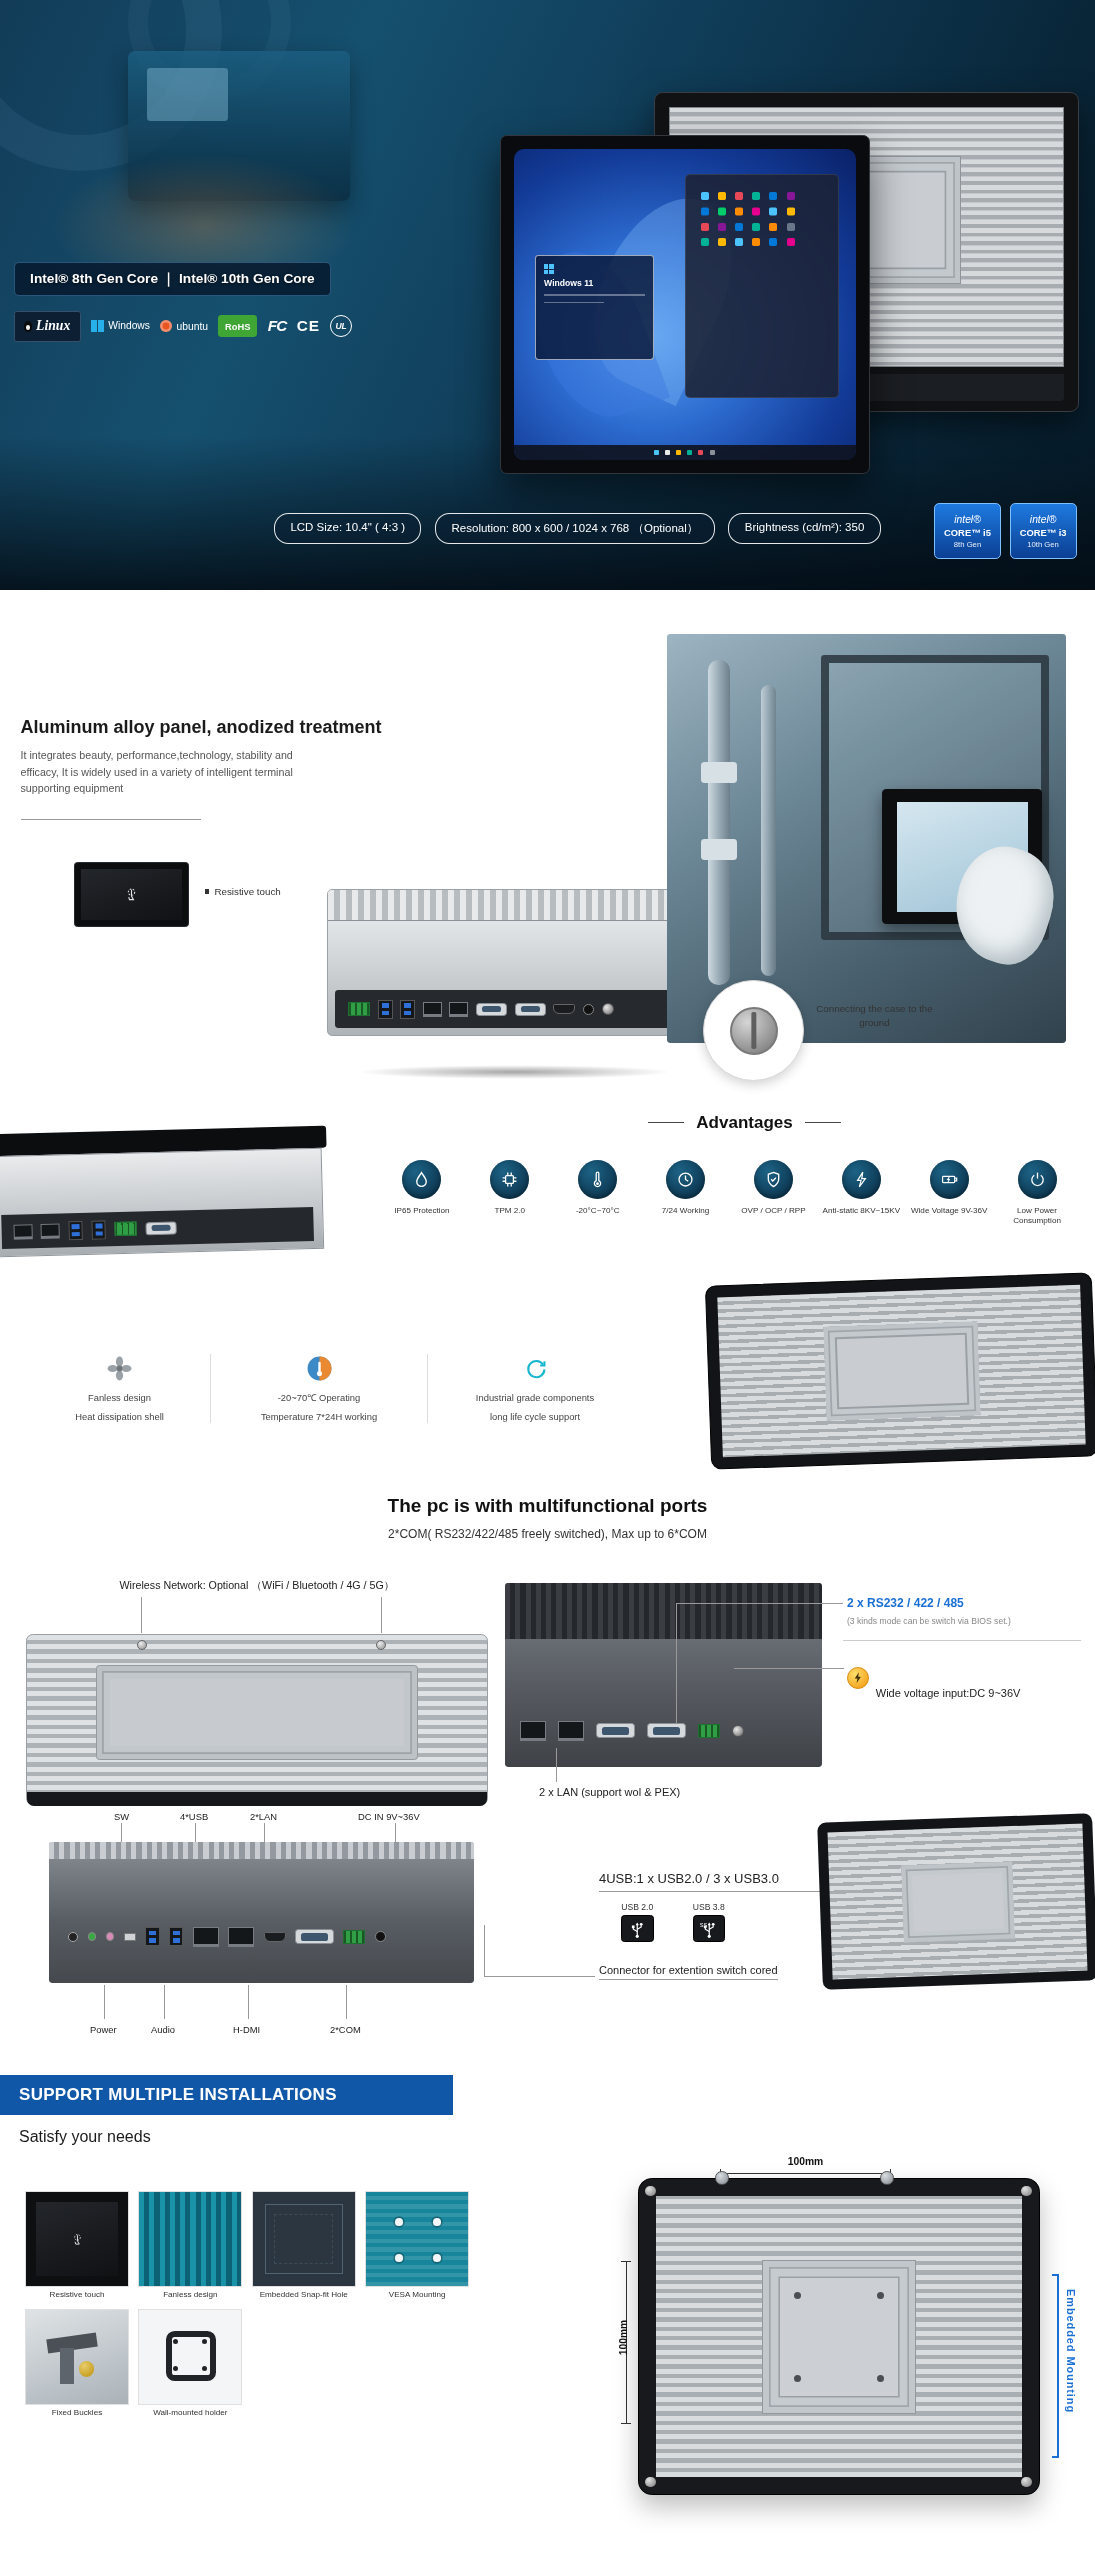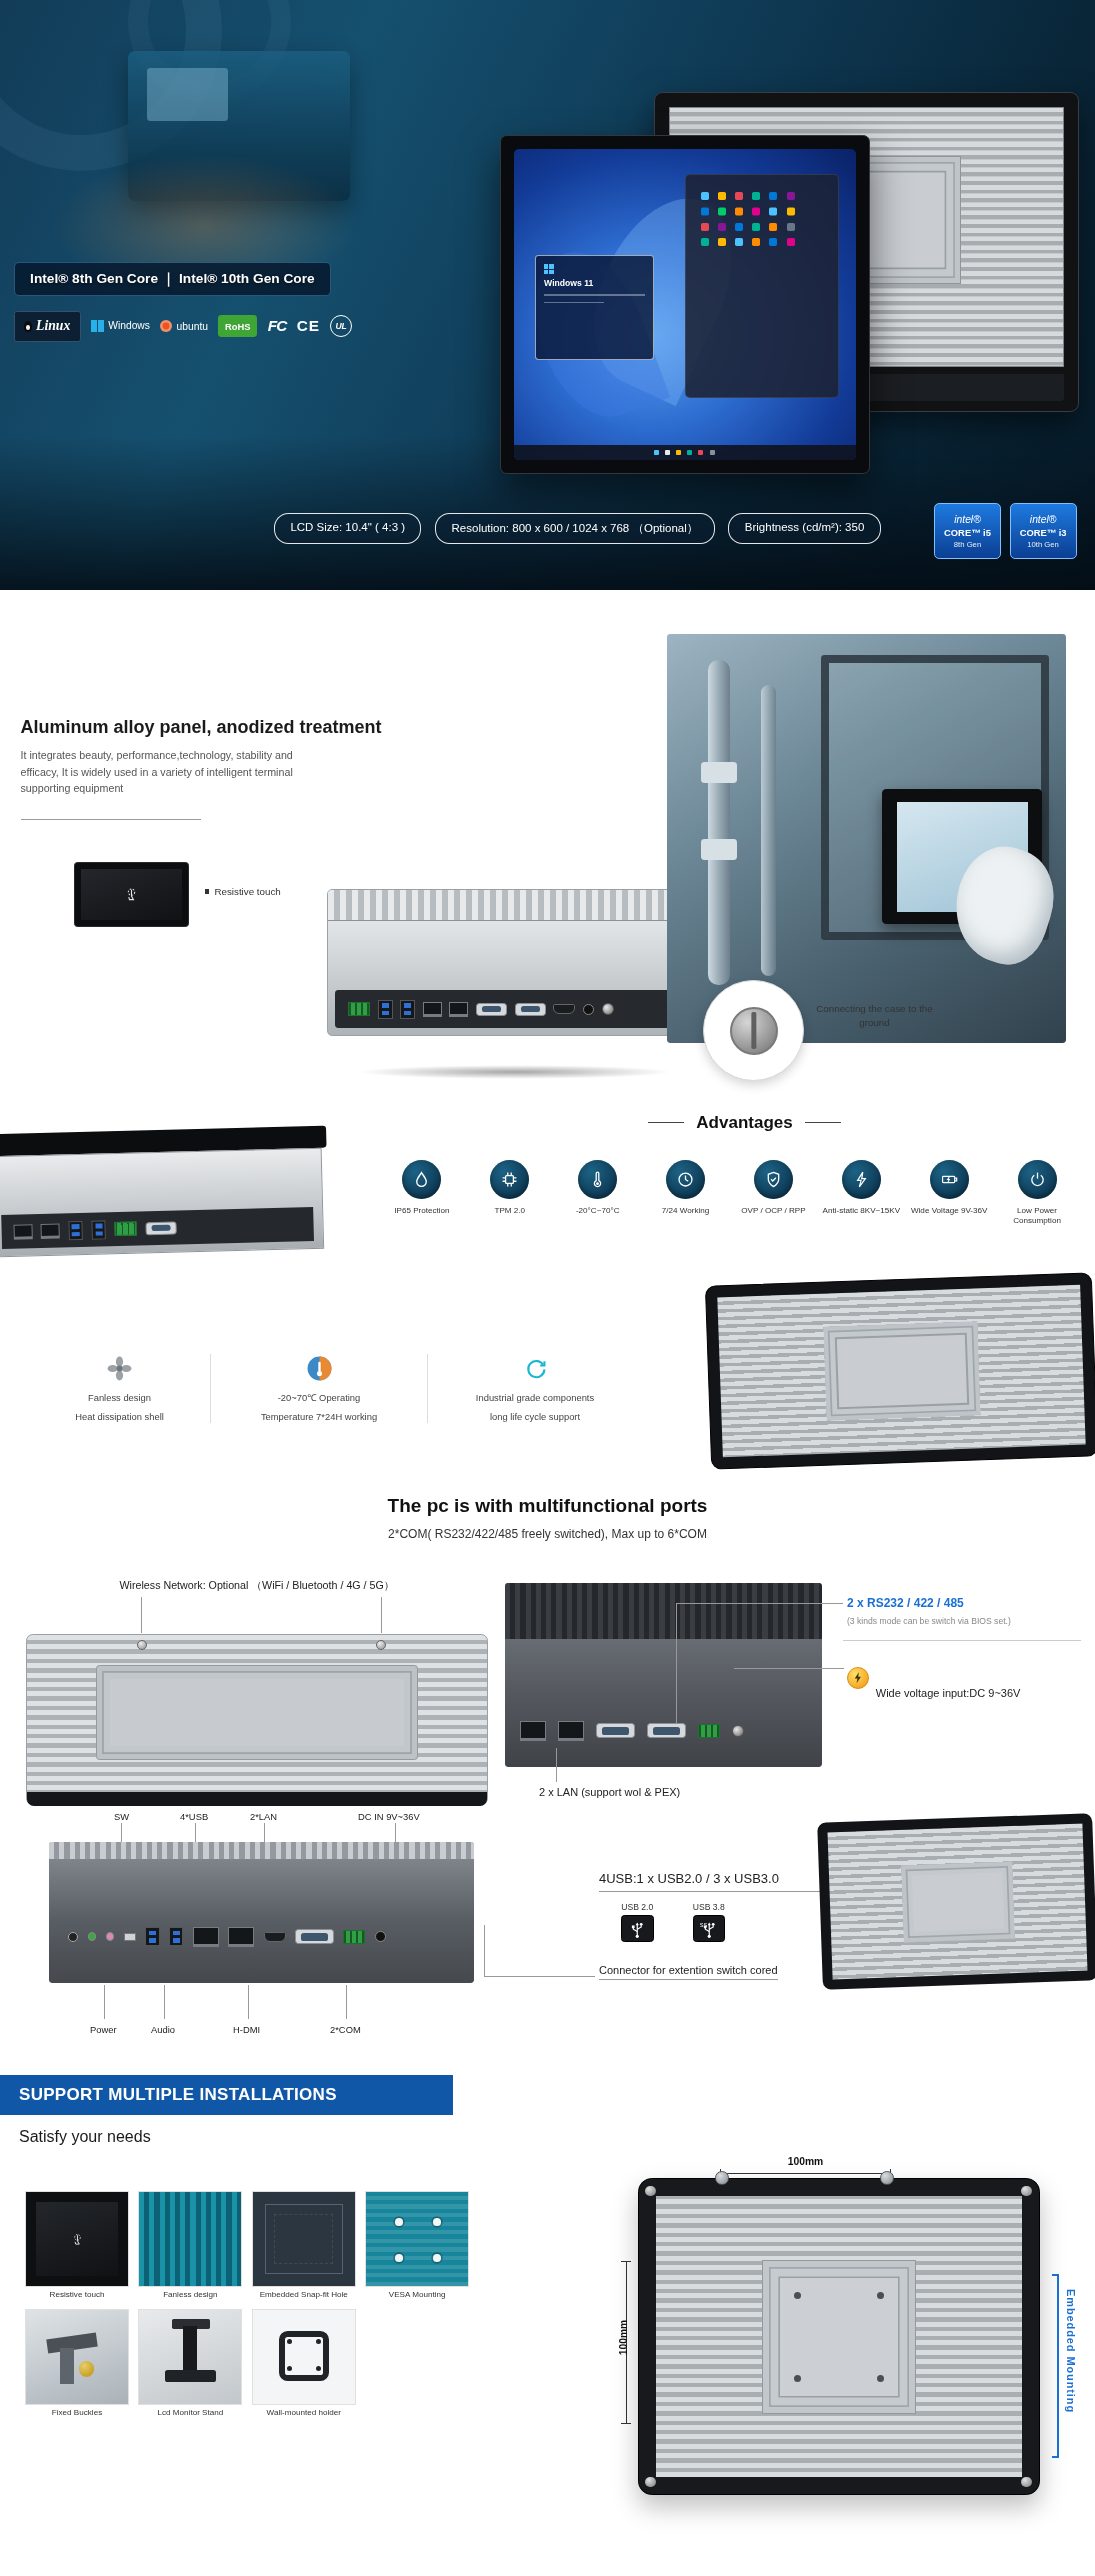--- a/index.html
+++ b/index.html
@@ -34,21 +34,21 @@
   .ubdot{width:12px;height:12px;border-radius:50%;background:#e95420;box-shadow:inset 0 0 0 2.6px rgba(255,255,255,.35);}
   .bd-ubuntu{font-size:10.3px;}
   .bd-rohs{width:39px;height:22px;background:#3fa535;border-radius:3.4px;font-size:9.4px;font-weight:bold;}
   .bd-fc{font-size:15.4px;font-weight:bold;font-style:italic;letter-spacing:-0.9px;}
   .bd-ce{font-size:15.4px;font-weight:bold;letter-spacing:0.9px;}
   .bd-ul{width:22px;height:22px;border:1.7px solid #fff;border-radius:50%;font-size:8.6px;font-style:italic;font-weight:bold;}
 
   
   .hero-front{position:absolute;left:500px;top:135px;width:370px;height:339px;z-index:3;background:#0a0b0e;
     border:0.9px solid #33373d;border-radius:6.8px;box-shadow:0 17px 38px rgba(0,0,0,.55);}
-  .hf-screen{position:absolute;inset:13px;border-radius:5px;overflow:hidden;
+  .hf-screen{position:absolute;inset:13px;border-radius:10px;overflow:hidden;
     background:radial-gradient(ellipse at 40% 60%,#5ba0ee 0%,#2d6cd0 35%,#123a96 70%,#0a2166 100%);}
   .petal{position:absolute;border-radius:55% 55% 0 55%;}
   .petal.p1{left:26%;top:14%;width:120px;height:197px;background:rgba(130,185,250,.35);transform:rotate(25deg);}
   .petal.p2{left:8%;top:32%;width:103px;height:171px;background:rgba(60,120,225,.45);transform:rotate(-20deg);}
   .win-dialog{position:absolute;left:6%;top:34%;width:35%;height:34%;background:rgba(8,20,50,.8);
     border:0.9px solid rgba(255,255,255,.6);border-radius:3.4px;padding:8.6px;}
   .wlogo{display:grid;grid-template-columns:4.3px 4.3px;grid-template-rows:4.3px 4.3px;gap:0.9px;margin-bottom:4.3px;}
   .wlogo i{background:#4cc2ff;}
   .wtitle{color:#fff;font-size:8.6px;font-weight:bold;display:block;}
   .wline{height:1.7px;background:rgba(255,255,255,.35);margin-top:6px;}
@@ -719,28 +719,20 @@
       </div>
       <div class="card">
         <div class="card-img ci-buckle">
           <div class="buckle-a"></div>
           <div class="buckle-b"></div>
           <div class="buckle-s"></div>
         </div>
         <div class="card-cap">Fixed Buckles</div>
       </div>
       <div class="card">
-        <div class="card-img ci-stand">
-          <div class="stand-t"></div>
-          <div class="stand-v"></div>
-          <div class="stand-b"></div>
-        </div>
-        <div class="card-cap">Lcd Monitor Stand</div>
-      </div>
-      <div class="card">
         <div class="card-img ci-wall">
           <div class="wall-plate"></div>
           <span class="wdot" style="left:34px;top:29px;"></span>
           <span class="wdot" style="left:63px;top:29px;"></span>
           <span class="wdot" style="left:34px;top:56px;"></span>
           <span class="wdot" style="left:63px;top:56px;"></span>
         </div>
         <div class="card-cap">Wall-mounted holder</div>
       </div>
     </div>

